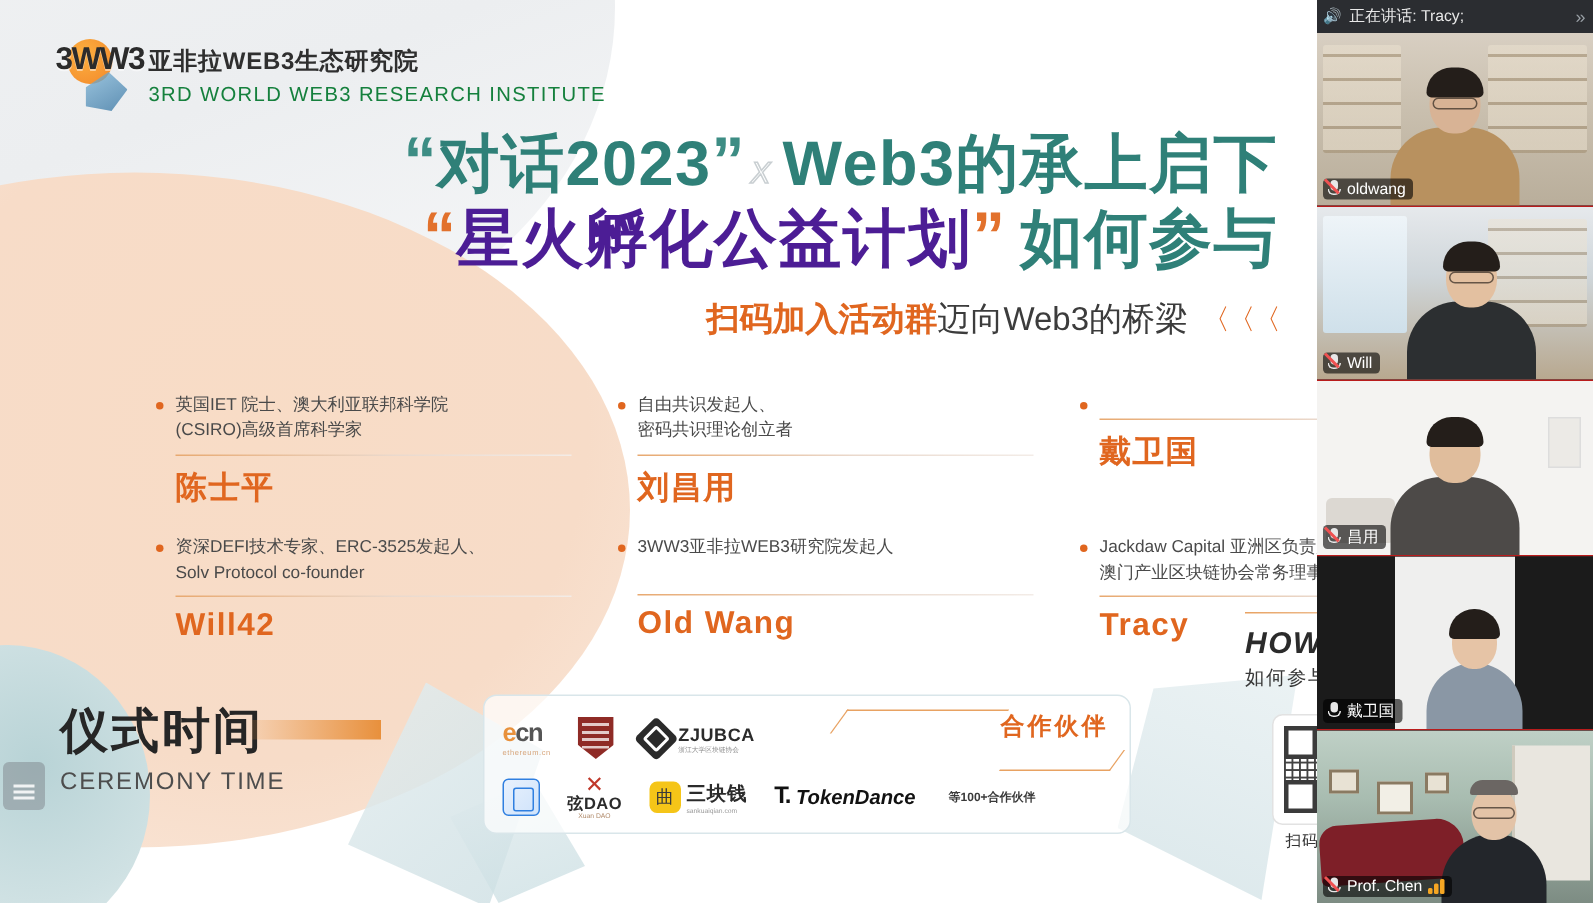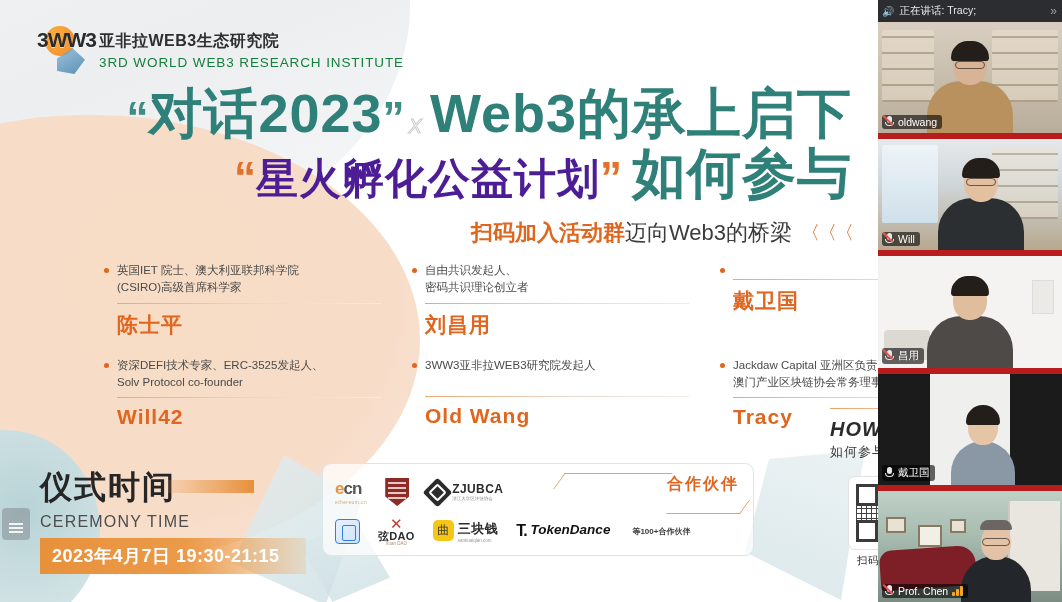--- a/index.html
+++ b/index.html
@@ -57,21 +57,21 @@
   }
   .brand-cn { font-size:16px; font-weight:bold; color:#2f2f2f; letter-spacing:.5px; }
   .brand-en { font-size:13.5px; color:#15803d; letter-spacing:.9px; margin-top:3px; }
 
   
   .title-wrap { position:absolute; left:0; top:86px; width:880px; }
   .title-row { display:flex; align-items:flex-end; justify-content:flex-end;
     padding-right:28px; line-height:1; }
   .t-quote { font-size:44px; font-weight:bold; color:#3d8d84; }
   .t-quote.or { color:#e2712c; }
-  .t-teal { font-size:54px; font-weight:bold; color:#2f8078;
+  .t-teal { font-size:42px; font-weight:bold; color:#2f8078;
     letter-spacing:1px; font-stretch:condensed; }
   .t-orange { font-size:42px; font-weight:bold; color:#4c1d95; letter-spacing:1px; }
   .t-x { font-size:20px; color:#c9cfd2; font-style:italic; margin:0 8px 4px 4px;
     -webkit-text-stroke:1px #c9cfd2; color:transparent; }
   .title-row.r2 { margin-top:6px; }
   .subtitle { display:flex; justify-content:flex-end; padding-right:28px;
     margin-top:18px; align-items:center; gap:0; }
   .sub-hl { font-size:22px; font-weight:bold; color:#e0661f; }
   .sub-rest { font-size:22px; color:#3c3c3c; }
   .sub-chev { font-size:19px; color:#e0661f; margin-left:9px; letter-spacing:-2px; }
@@ -107,21 +107,21 @@
     color:#e0661f; letter-spacing:2px; }
   .pt-line1 { position:absolute; left:236px; top:9px; width:108px; height:16px;
     border-top:1.4px solid #e8a262; border-left:1.4px solid #e8a262;
     transform:skewX(-36deg); }
   .pt-line2 { position:absolute; right:8px; top:36px; width:74px; height:14px;
     border-bottom:1.4px solid #e8a262; border-right:1.4px solid #e8a262;
     transform:skewX(-36deg); }
   .pt-row { position:absolute; left:12px; display:flex; align-items:center; gap:18px; }
   .pt-row.r1 { top:14px; }
   .pt-row.r2 { top:52px; }
-  .pl { display:flex; gap:4px; }
+  .pl { display:flex; align-items:center; gap:4px; }
   .pl-ecn { font-size:17px; font-weight:bold; color:#555; letter-spacing:-1px; }
   .pl-ecn .o { color:#e8913c; }
   .pl-sub { font-size:5px; color:#d7a67c; letter-spacing:.4px; }
   .shield { width:24px; height:28px; background:#8f2b26;
     clip-path:polygon(0 0,100% 0,100% 66%,50% 100%,0 66%); position:relative; }
   .shield:after { content:""; position:absolute; left:3px; top:3px; right:3px; bottom:24%;
     background:repeating-linear-gradient(0deg,#fff 0 2px,#8f2b26 2px 5px); opacity:.75; }
   .diamond { width:21px; height:21px; background:#2b2b2b; transform:rotate(45deg);
     border-radius:3px; position:relative; }
   .diamond:after { content:""; position:absolute; inset:4px; border:2.5px solid #fff;
@@ -177,21 +177,21 @@
 
   
   #video-panel { position:absolute; right:0; top:0; width:184px; height:602px;
     background:#1f2124; display:flex; flex-direction:column; }
   .vp-header { height:22px; background:#2b2d31; display:flex; align-items:center;
     padding:0 4px; gap:5px; flex:0 0 22px; }
   .vp-spk-icon { font-size:10px; }
   .vp-spk-text { font-size:10.5px; color:#e8e8e8; white-space:nowrap; overflow:hidden; }
   .vp-collapse { margin-left:auto; color:#9aa0a6; font-size:12px; letter-spacing:-3px;
     padding-right:4px; }
-  .tile { position:relative; flex:1 1 0; border-bottom:6px solid #b91c1c;
+  .tile { position:relative; flex:1 1 0; border-bottom:1px solid #b91c1c;
     overflow:hidden; background:#2a2a2a; }
   .tile-bg { position:absolute; inset:0; }
   .name-badge { position:absolute; left:4px; bottom:4px; display:flex; align-items:center;
     gap:4px; background:rgba(0,0,0,.6); border-radius:3px; padding:1px 5px 1px 3px; }
   .name-badge .nm { font-size:10.5px; color:#fff; white-space:nowrap; }
   .mic { width:9px; height:12px; position:relative; flex:0 0 9px; }
   .mic .cap { position:absolute; left:2px; top:0; width:5px; height:7px;
     border-radius:3px; background:#e7e7e7; }
   .mic .arc { position:absolute; left:0; top:6px; width:9px; height:4px;
     border:1.2px solid #e7e7e7; border-top:none; border-radius:0 0 5px 5px; }
@@ -339,21 +339,20 @@
         <div class="spk-name">Tracy</div>
       </div>
     </div>
 
     <div class="ceremony">
       <div class="cer-cn">
         <span>仪式时间</span>
         <span class="cer-bar"></span>
       </div>
       <div class="cer-en">CEREMONY TIME</div>
-      <div class="cer-date">2023年4月7日 19:30-21:15</div>
     </div>
 
     <div class="partners">
       <div class="pt-line1"></div>
       <div class="pt-line2"></div>
       <div class="pt-head">合作伙伴</div>
 
       <div class="pt-row r1">
         <div class="pl">
           <div>

